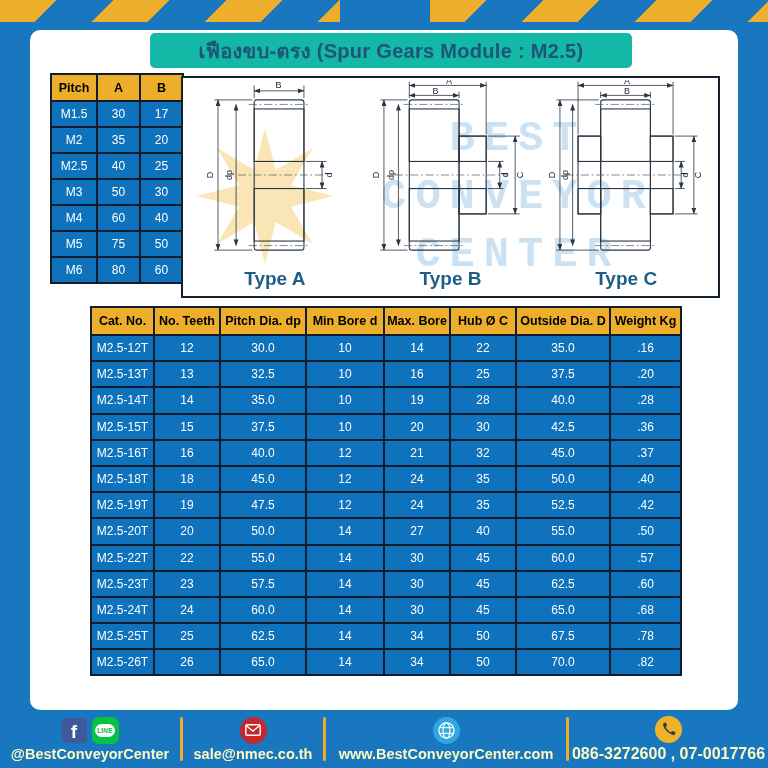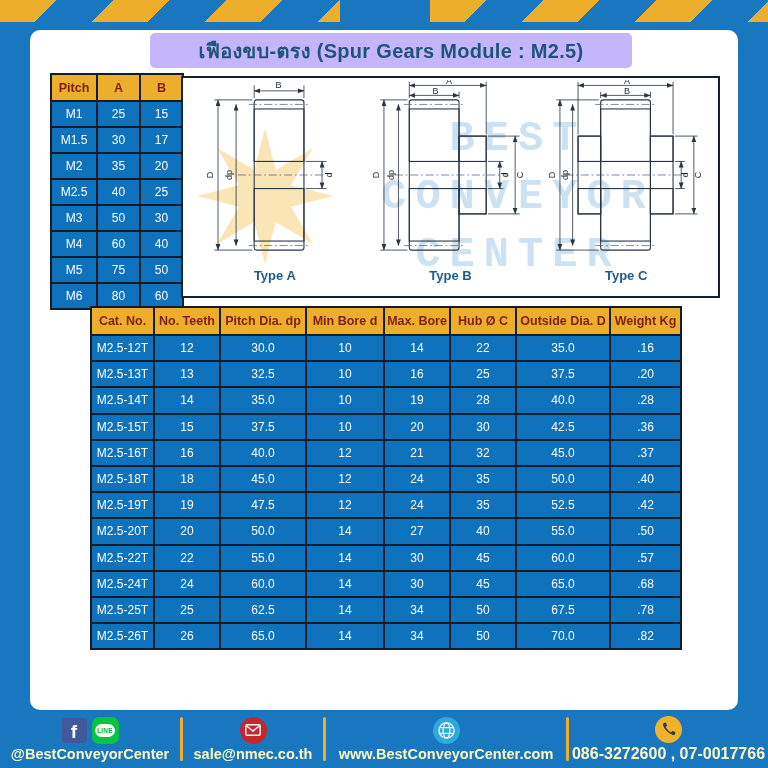--- a/index.html
+++ b/index.html
@@ -9,47 +9,47 @@
   
   .stripe{position:absolute;top:0;height:22px;}
   .stripe-left{left:0;width:340px;
     background:repeating-linear-gradient(135deg,#EDAF2B 0 40px,#1877BF 40px 80px);}
   .stripe-right{right:0;width:338px;
     background:repeating-linear-gradient(135deg,#EDAF2B 0 40px,#1877BF 40px 80px);}
 
   
   .panel{position:absolute;left:30px;top:30px;width:708px;height:680px;background:#ffffff;border-radius:10px;}
 
-  .title-banner{position:absolute;left:150px;top:33px;width:482px;height:35px;background:#c4b5fd;border-radius:5px;
+  .title-banner{position:absolute;left:150px;top:33px;width:482px;height:35px;background:#14b8a6;border-radius:5px;
     display:flex;align-items:center;justify-content:center;}
   .title-banner span{color:#1F5377;font-size:20px;font-weight:bold;letter-spacing:.3px;white-space:nowrap;}
 
   
   table{border-collapse:collapse;table-layout:fixed;}
   th,td{text-align:center;vertical-align:middle;overflow:hidden;}
-  th{background:#EDAF2B;color:#7f1d1d;font-weight:bold;border:2px solid #121c2a;}
+  th{background:#EDAF2B;color:#000000;font-weight:bold;border:2px solid #121c2a;}
   td{background:#0E72BC;color:#ffffff;border:2px solid #121c2a;}
 
   .pitch-table{position:absolute;left:50px;top:73px;width:132px;}
   .pitch-table th{font-size:12.5px;height:23px;}
   .pitch-table td{font-size:12px;height:22px;}
 
   .main-table{position:absolute;left:90px;top:306px;width:590px;}
   .main-table th{font-size:12.5px;height:24px;margin-left:8px;}
   .main-table td{font-size:12px;height:22.2px;}
 
   
   .draw-area{position:absolute;left:181px;top:76px;width:535px;height:218px;border:2px solid #15202e;background:#fff;}
   .watermark{position:absolute;inset:0;overflow:hidden;pointer-events:none;font-family:Liberation Mono, monospace;}
   .wm-text{position:absolute;left:140px;top:32px;width:390px;text-align:center;
     font-weight:bold;font-size:42px;line-height:58px;letter-spacing:9px;color:rgba(120,175,218,0.38);}
   .wm-star{position:absolute;left:12px;top:48px;}
   .draw-cells{position:absolute;inset:0;display:flex;justify-content:space-around;padding:2px 4px 0 4px;}
   .draw-cell{display:flex;flex-direction:column;align-items:center;}
-  .type-label{color:#1D5E86;font-weight:bold;font-size:13px;margin-top:-2px;}
+  .type-label{color:#1D5E86;font-weight:bold;font-size:19px;margin-top:-2px;}
   .dim{font-size:10px;fill:#1b2430;font-family:"Liberation Sans",sans-serif;}
   .body-line{stroke:#2a3644;stroke-width:1.2;fill:none;}
   .dimline{stroke:#2a3644;stroke-width:0.9;fill:none;}
   .cline{stroke:#55606d;stroke-width:0.8;fill:none;stroke-dasharray:9 3 2 3;}
 
   
   .footer{position:absolute;left:0;top:710px;width:768px;height:58px;
     display:grid;grid-template-columns:180px 3px 140px 3px 240px 3px 199px;align-items:center;}
   .fgroup{display:flex;flex-direction:column;align-items:center;gap:2px;}
   .fdivider{width:3px;height:44px;background:#EDAF2B;border-radius:2px;}
@@ -87,25 +87,20 @@
         <col style="width:43px">
       </colgroup>
     <thead>
         <tr>
           <th>Pitch</th>
           <th>A</th>
           <th>B</th>
         </tr>
       </thead>
     <tbody>
-        <tr>
-          <td>M1</td>
-          <td>25</td>
-          <td>15</td>
-        </tr>
         <tr>
           <td>M1.5</td>
           <td>30</td>
           <td>17</td>
         </tr>
         <tr>
           <td>M2</td>
           <td>35</td>
           <td>20</td>
         </tr>
@@ -396,20 +391,30 @@
           <td>M2.5-22T</td>
           <td>22</td>
           <td>55.0</td>
           <td>14</td>
           <td>30</td>
           <td>45</td>
           <td>60.0</td>
           <td>.57</td>
         </tr>
         <tr>
+          <td>M2.5-23T</td>
+          <td>23</td>
+          <td>57.5</td>
+          <td>14</td>
+          <td>30</td>
+          <td>45</td>
+          <td>62.5</td>
+          <td>.60</td>
+        </tr>
+        <tr>
           <td>M2.5-24T</td>
           <td>24</td>
           <td>60.0</td>
           <td>14</td>
           <td>30</td>
           <td>45</td>
           <td>65.0</td>
           <td>.68</td>
         </tr>
         <tr>

